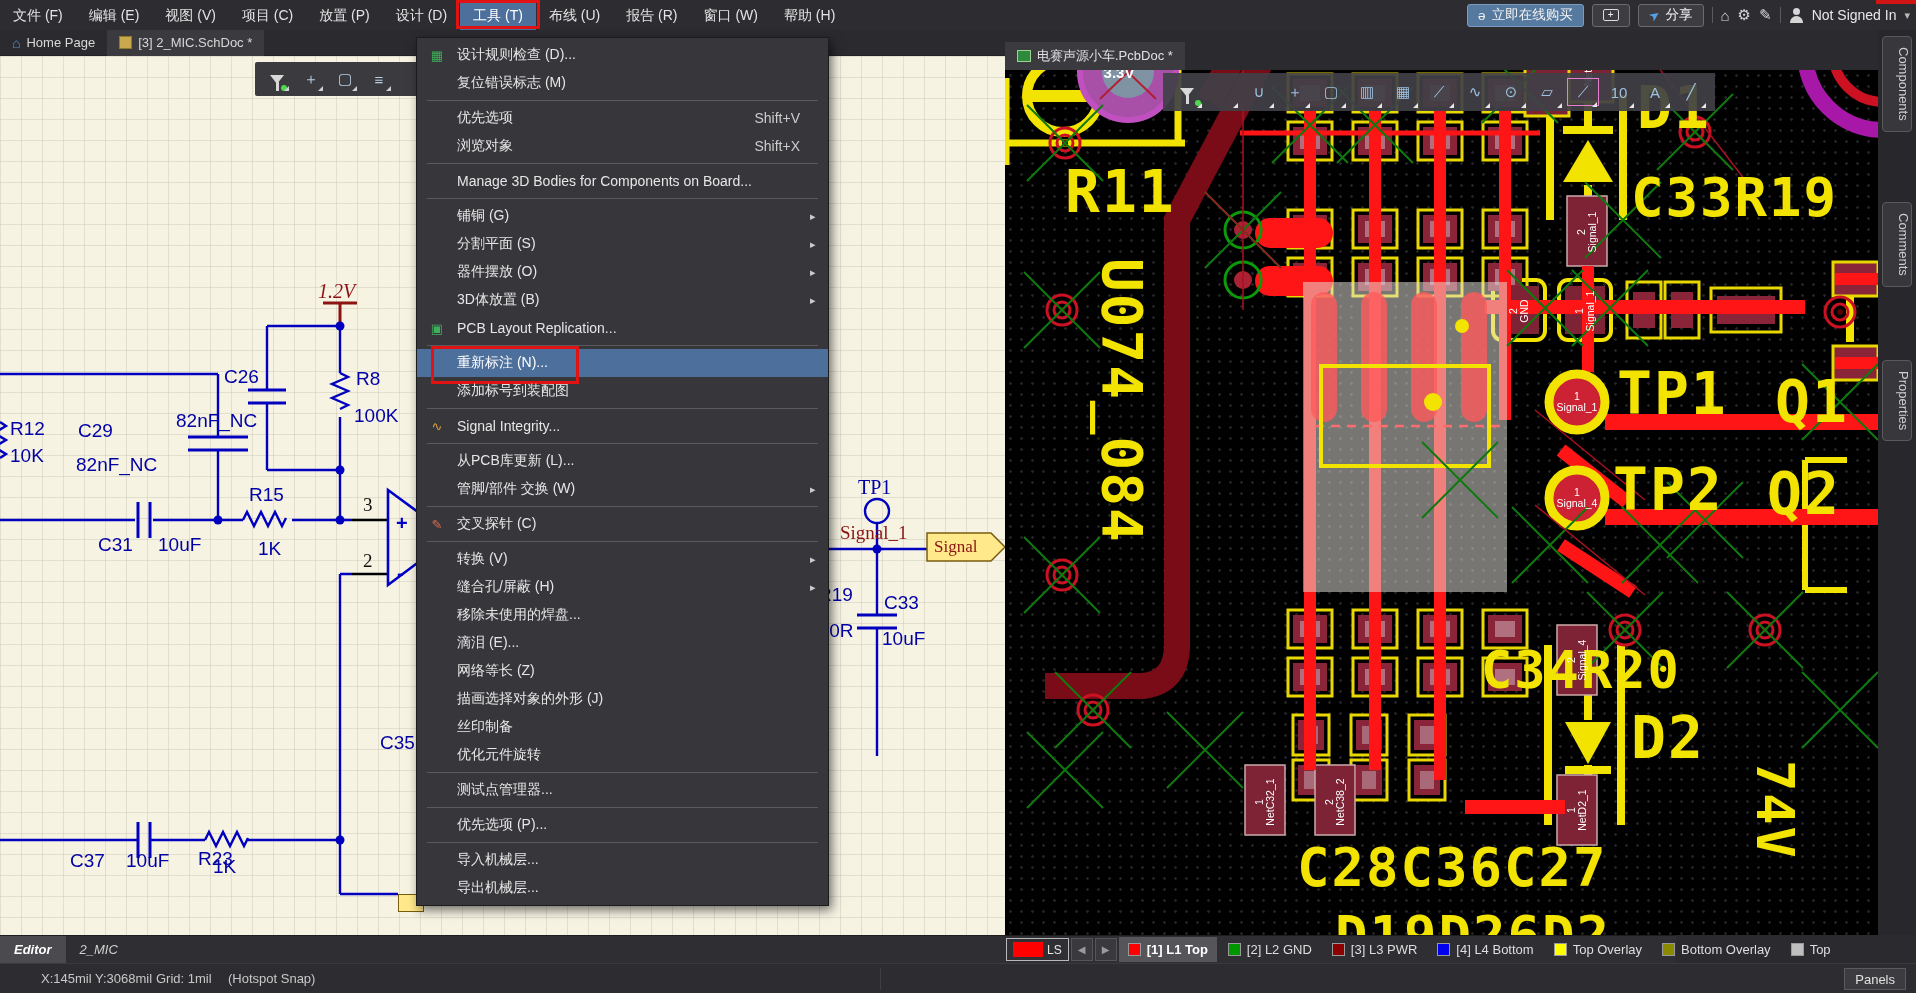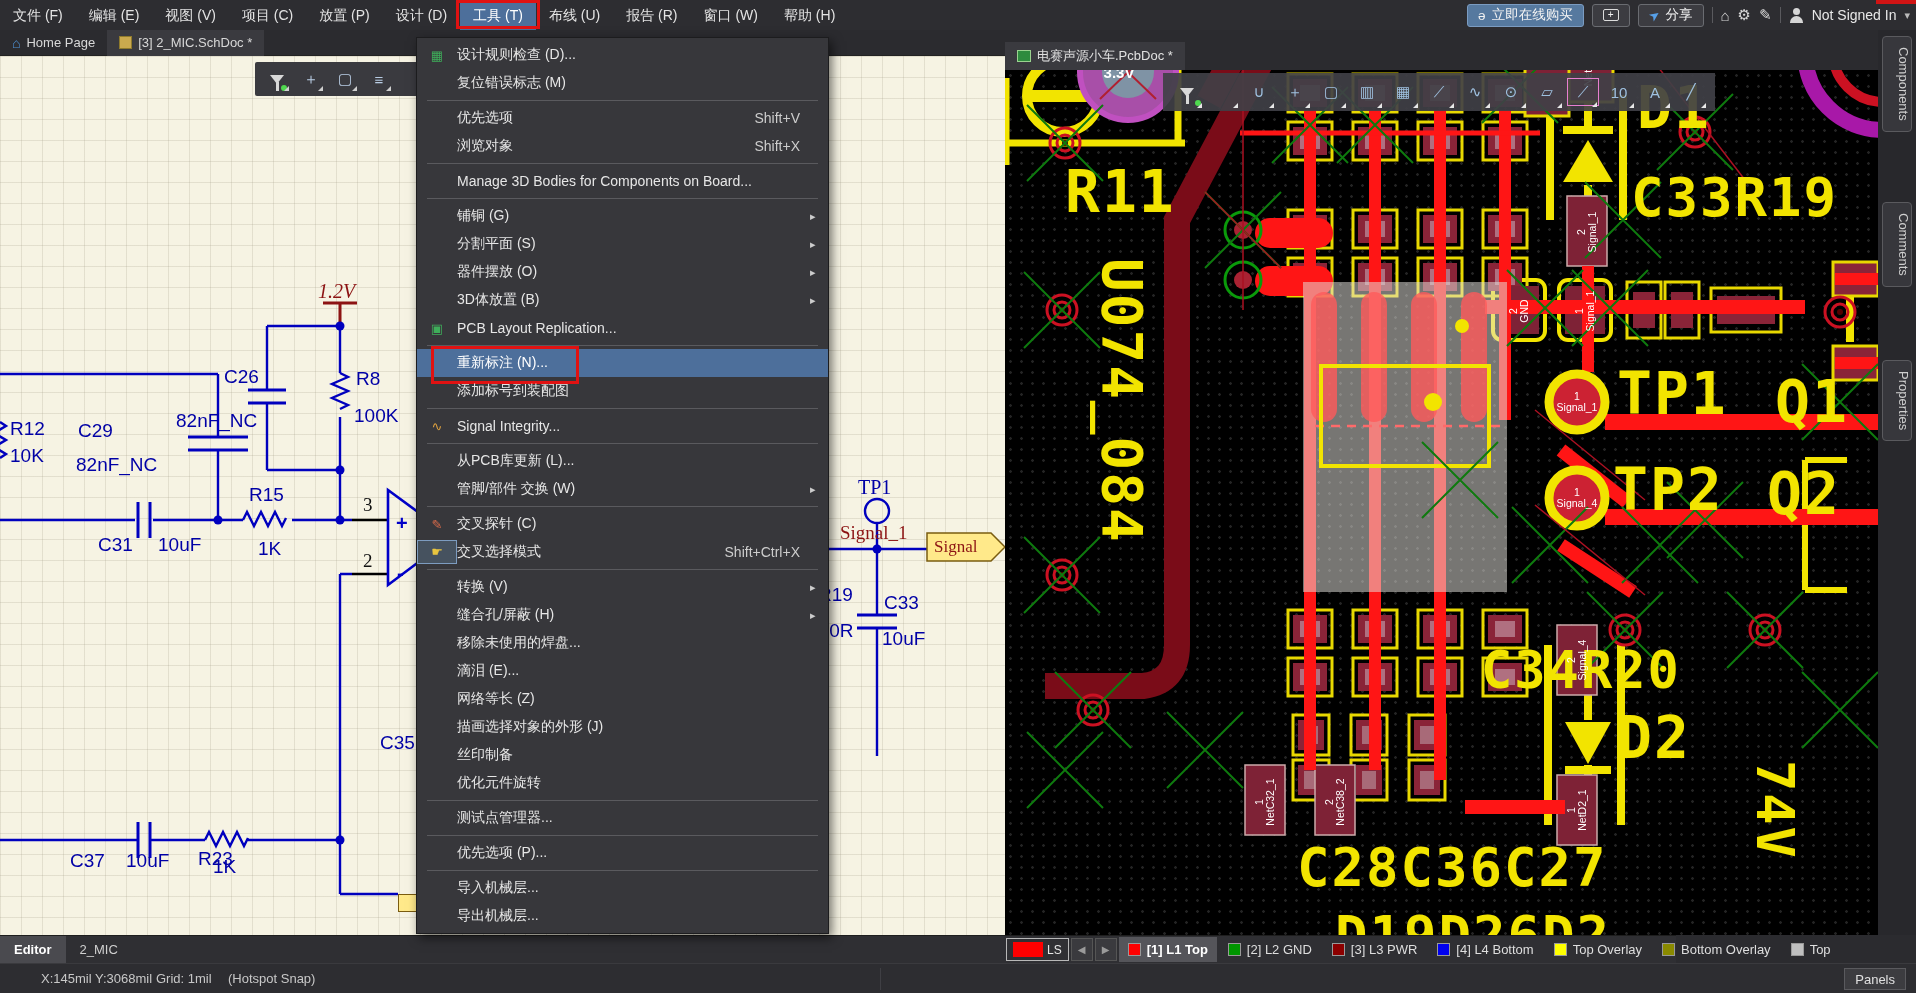--- a/index.html
+++ b/index.html
@@ -97,21 +97,21 @@
   .menu-row.separator::before { content:""; flex:1; height:1px; background:#5a5a5e; margin:0 10px; }
   .menu-row[data-icon="drc"] .mi-icon::before { content:"▦"; color:#3fae5a; }
   .menu-row[data-icon="pcbrep"] .mi-icon::before { content:"▣"; color:#3fae5a; }
   .menu-row[data-icon="si"] .mi-icon::before { content:"∿"; color:#e0a23f; }
   .menu-row[data-icon="probe"] .mi-icon::before { content:"✎"; color:#d86a4a; }
   .menu-row[data-icon="crosssel"] .mi-icon::before { content:"☛"; color:#e8c43f; }
   .menu-row[data-icon="crosssel"] .mi-icon { border:1px solid #7d9cc0; background:#46525f; height:24px; line-height:22px; }
 
   
   #bottomtabs { position:absolute; left:0; top:935px; width:1676px; height:28px; background:#2f2f33;
-                border-top:1px solid #1e1e1e; display:flex; align-items:stretch; color:#d0d0d0; font-size:13px; }
+                border-top:1px solid #1e1e1e; display:flex; align-items:stretch; color:#d0d0d0; font-size:13px;font-style:italic; }
   .btab { padding:0 14px; display:flex; align-items:center; }
   .btab.sel { background:#4a4a4f; color:#fff; font-weight:bold; }
   #layerbar { position:absolute; left:1006px; top:937px; height:25px; display:flex; align-items:center; gap:2px; }
   #lsbtn { display:flex; align-items:center; gap:4px; border:1px solid #b8b8b8; background:#303034; height:23px; padding:0 6px; color:#e8e8e8; font-size:12px; }
   #lsbtn .lsw { width:30px; height:15px; background:#f00; }
   .larrow { width:22px; height:23px; background:#3a3a3e; border:1px solid #555; color:#9a9a9a; font-size:10px;
             display:flex; align-items:center; justify-content:center; }
   .ltab { display:flex; align-items:center; gap:6px; height:25px; padding:0 9px; color:#dedede; font-size:13px; white-space:nowrap; }
   .ltab.active { background:#55555a; color:#fff; font-weight:bold; }
   .ltab .swatch { width:13px; height:13px; border:1px solid #999; }
@@ -471,21 +471,21 @@
       <div class="rot90" style="left:150px;top:188px;width:70px;height:430px;">
         <span class="silk" style="position:static;font-size:56px;">U074_084</span>
       </div>
       <div class="silk" style="left:632px;top:4px;font-size:58px;">D1</div>
       <div class="silk" style="left:626px;top:96px;font-size:54px;">C33R19</div>
       <div class="silk" style="left:612px;top:290px;font-size:58px;">TP1</div>
       <div class="silk" style="left:770px;top:298px;font-size:58px;">Q1</div>
       <div class="silk" style="left:608px;top:386px;font-size:58px;">TP2</div>
       <div class="silk" style="left:762px;top:390px;font-size:58px;">Q2</div>
       <div class="silk" style="left:476px;top:570px;font-size:52px;">C34R20</div>
-      <div class="silk" style="left:612px;top:634px;font-size:58px;">D2</div>
+      <div class="silk" style="left:626px;top:634px;font-size:58px;">D2</div>
       <div class="silk" style="left:292px;top:766px;font-size:54px;">C28C36C27</div>
       <div class="silk" style="left:330px;top:834px;font-size:54px;">D19D26D2</div>
       <div class="rot90" style="left:800px;top:690px;width:70px;height:170px;">
         <span class="silk" style="position:static;font-size:52px;">74V</span>
       </div>
       <div style="position:absolute;left:114px;top:-6px;transform:translateX(-50%);color:#fff;font-size:15px;font-weight:bold;">3.3V</div>
 
       <div class="padlabel" style="left:583px;top:8px;"><span>Net</span></div>
       <div class="padlabel" style="left:582px;top:162px;"><span style="display:block;">2</span><span>Signal_1</span></div>
       <div class="padlabel" style="left:514px;top:241px;"><span style="display:block;">2</span><span>GND</span></div>
@@ -717,26 +717,20 @@
           
         </div>
 
         <div class="menu-row" data-icon="probe">
           <span class="mi-icon"></span>
           <span class="mi-label">交叉探针 (C)</span>
           <span class="mi-shortcut"></span>
           <span class="mi-arrow"></span>
         </div>
 
-        <div class="menu-row" data-icon="crosssel">
-          <span class="mi-icon"></span>
-          <span class="mi-label">交叉选择模式</span>
-          <span class="mi-shortcut">Shift+Ctrl+X</span>
-          <span class="mi-arrow"></span>
-        </div>
 
         <div class="menu-row separator">
           
           
           
           
         </div>
 
         <div class="menu-row">
           <span class="mi-icon"></span>

